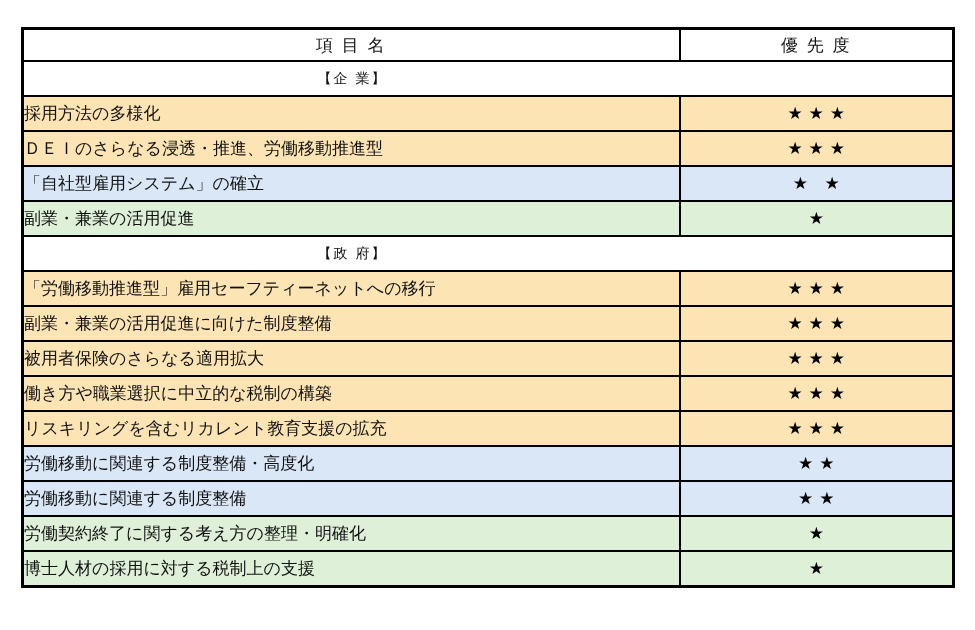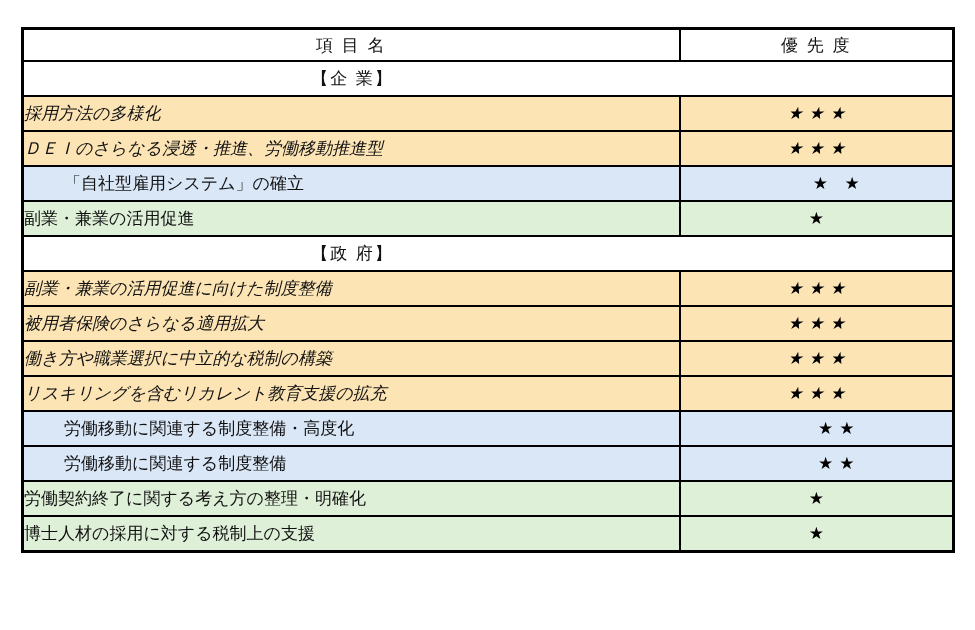--- a/index.html
+++ b/index.html
@@ -59,25 +59,25 @@
     letter-spacing: 6px;
     text-indent: 6px; 
     color: var(--star-color, #000);
   }
   tr.section td {
     background: var(--section-bg, #fff);
   }
   .section-inner {
     width: 657px;
     text-align: center;
-    font-size: 17px;
+    font-size: 14px;
     letter-spacing: 2px;
   }
-  tr.high td { background: var(--high-bg, #fce4b5); font-style: italic; }
-  tr.mid  td { background: var(--mid-bg,  #dae7f7); padding-left: 40px; }
+  tr.high td { background: var(--high-bg, #fce4b5); }
+  tr.mid  td { background: var(--mid-bg,  #dae7f7); }
   tr.low  td { background: var(--low-bg,  #dff0d8); margin-top: 44px; }
   col.c-item { width: 657px; }
   col.c-pri  { width: 274px; }
 </style>
 </head>
 <body>
 
 <div class="stage">
   <div class="table-wrap">
     <table class="priority-table">
@@ -112,20 +112,24 @@
         <tr class="low">
           <td class="item-cell">副業・兼業の活用促進</td>
           <td class="priority-cell">★</td>
         </tr>
         <tr class="section">
           <td colspan="2">
               <div class="section-inner">【政 府】</div>
             </td>
         </tr>
         <tr class="high">
+          <td class="item-cell">「労働移動推進型」雇用セーフティーネットへの移行</td>
+          <td class="priority-cell">★★★</td>
+        </tr>
+        <tr class="high">
           <td class="item-cell">副業・兼業の活用促進に向けた制度整備</td>
           <td class="priority-cell">★★★</td>
         </tr>
         <tr class="high">
           <td class="item-cell">被用者保険のさらなる適用拡大</td>
           <td class="priority-cell">★★★</td>
         </tr>
         <tr class="high">
           <td class="item-cell">働き方や職業選択に中立的な税制の構築</td>
           <td class="priority-cell">★★★</td>

